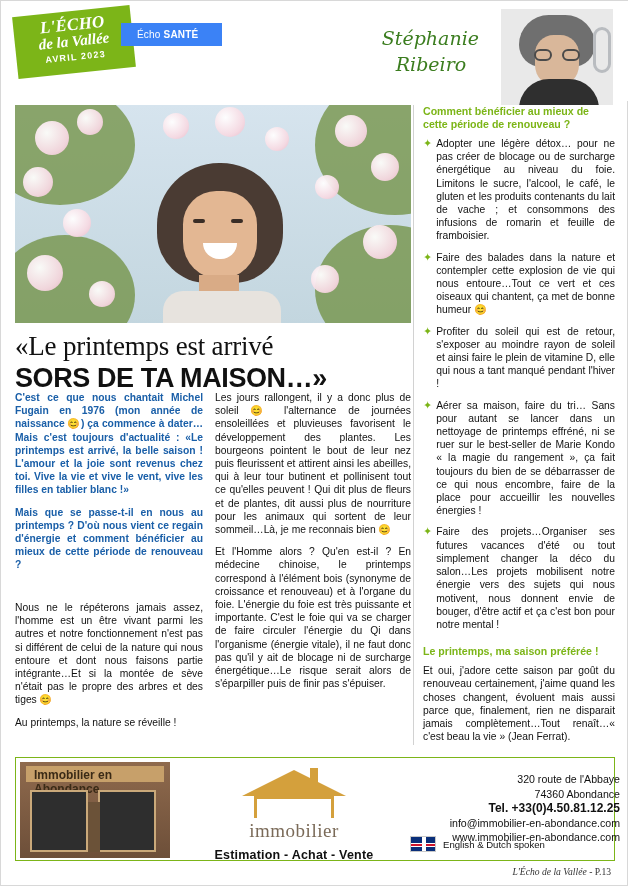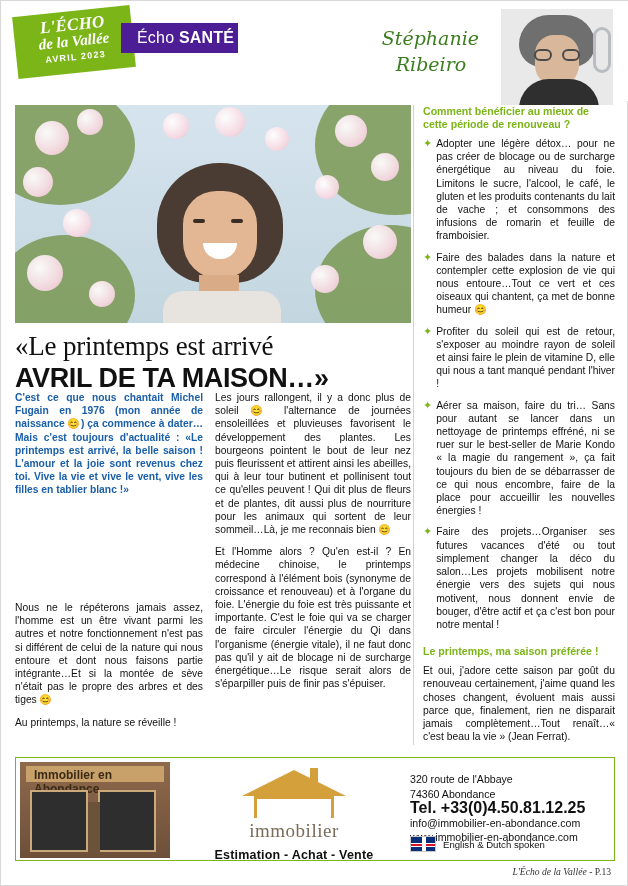--- a/index.html
+++ b/index.html
@@ -37,22 +37,22 @@
   }
   .logo-badge .l2 {
     font-family: "Liberation Serif", serif;
     font-style: italic; font-weight: bold; font-size: 15px; line-height: 16px;
   }
   .logo-badge .l3 {
     font-size: 9px; font-weight: bold; letter-spacing: 1.2px; margin-top: 3px;
   }
   .echo-tag {
     position: absolute; left: 120px; top: 22px;
-    background: #4c1d95; color: #fff;
-    font-size: 16px; padding: 6px 4px 6px 16px;
+    background: #3b82f6; color: #fff;
+    font-size: 10px; padding: 6px 24px 6px 16px;
     letter-spacing: .2px;
   }
   .echo-tag b { font-weight: bold; }
   .signature {
     position: absolute; right: 150px; top: 24px;
     color: #3b7d1f;
     font-family: "DejaVu Serif", serif;
     font-style: italic;
     font-size: 19px;
     line-height: 26px;
@@ -160,22 +160,22 @@
     position:absolute; left: 50px; top: 2px; width: 0; height: 0;
     border-left: 52px solid transparent; border-right: 52px solid transparent;
     border-bottom: 26px solid #d4a03c;
   }
   .ad-logo .walls { position:absolute; left: 62px; top: 28px; width: 80px; height: 22px; border:3px solid #d4a03c; border-bottom:none; }
   .ad-logo .chimney { position:absolute; left: 118px; top: 0px; width: 8px; height: 14px; background:#d4a03c; }
   .ad-logo .t1 { font-family:"Liberation Serif", serif; font-size: 19px; color:#7a6a58; letter-spacing:.5px; }
   .ad-logo .t2 { font-family:"Liberation Serif", serif; font-size: 17px; color:#7a6a58; letter-spacing:.5px; margin-top:-3px;}
   .ad-logo .t3 { font-weight:bold; font-size: 12.5px; color:#111; margin-top: 6px; letter-spacing:.2px;}
 
-  .ad-contact { position:absolute; left: 394px; top: 14px; width: 210px; font-size: 10.6px; line-height: 14.5px; color:#111; }
-  .ad-contact .tel { font-weight: bold; font-size: 16px; }
+  .ad-contact { position:absolute; left: 394px; top: 14px; width: 210px; font-size: 10.6px; line-height: 14.5px; color:#111;text-align:right; }
+  .ad-contact .tel { font-weight: bold; font-size: 12px; }
   .flagbox { position:absolute; left: 394px; top: 78px; display:flex; align-items:center; gap:7px; }
   .flag {
     width: 26px; height: 16px; background:#0a2f7a; position:relative; overflow:hidden; border:1px solid #c9c9c9;
   }
   .flag:before { content:""; position:absolute; left:0; top:6px; width:26px; height:4px; background:#fff; }
   .flag:after { content:""; position:absolute; left:11px; top:0; width:4px; height:16px; background:#fff; }
   .flag .cross-h { position:absolute; left:0; top:7px; width:26px; height:2px; background:#cf142b; }
   .flag .cross-v { position:absolute; left:12px; top:0; width:2px; height:16px; background:#cf142b; }
   .flagtext { font-size: 9.6px; color:#111; }
 
@@ -244,27 +244,28 @@
       <div class="w-eye l"></div>
       <div class="w-eye r"></div>
       <div class="w-smile"></div>
       <div class="w-neck"></div>
       <div class="w-top"></div>
     </div>
   </div>
 
   <div class="headline">
     <div class="h1">«Le printemps est arrivé</div>
-    <div class="h2">AVRIL DE TA MAISON…»</div>
+    <div class="h2">SORS DE TA MAISON…»</div>
   </div>
 
   <div class="vline"></div>
 
   <div class="col col-1">
     <p>C'est ce que nous chantait Michel Fugain en 1976 (mon année de naissance 😊) ça commence à dater… Mais c'est toujours d'actualité : «Le printemps est arrivé, la belle saison ! L'amour et la joie sont revenus chez toi. Vive la vie et vive le vent, vive les filles en tablier blanc !»</p>
+    <p>Mais que se passe-t-il en nous au printemps ? D'où nous vient ce regain d'énergie et comment bénéficier au mieux de cette période de renouveau ?</p>
   </div>
 
   <div class="col col-1-b">
     <p>Nous ne le répéterons jamais assez, l'homme est un être vivant parmi les autres et notre fonctionnement n'est pas si différent de celui de la nature qui nous entoure et dont nous faisons partie intégrante…Et si la montée de sève n'était pas le propre des arbres et des tiges 😊</p>
     <p>Au printemps, la nature se réveille !</p>
   </div>
 
   <div class="col col-2">
     <p>Les jours rallongent, il y a donc plus de soleil 😊 l'alternance de journées ensoleillées et pluvieuses favorisent le développement des plantes. Les bourgeons pointent le bout de leur nez puis fleurissent et attirent ainsi les abeilles, qui à leur tour butinent et pollinisent tout ce qu'elles peuvent ! Qui dit plus de fleurs et de plantes, dit aussi plus de nourriture pour les animaux qui sortent de leur sommeil…Là, je me reconnais bien 😊</p>
     <p>Et l'Homme alors ? Qu'en est-il ? En médecine chinoise, le printemps correspond à l'élément bois (synonyme de croissance et renouveau) et à l'organe du foie. L'énergie du foie est très puissante et importante. C'est le foie qui va se charger de faire circuler l'énergie du Qi dans l'organisme (énergie vitale), il ne faut donc pas qu'il y ait de blocage ni de surcharge énergétique…Le risque serait alors de s'éparpiller puis de finir pas s'épuiser.</p>

